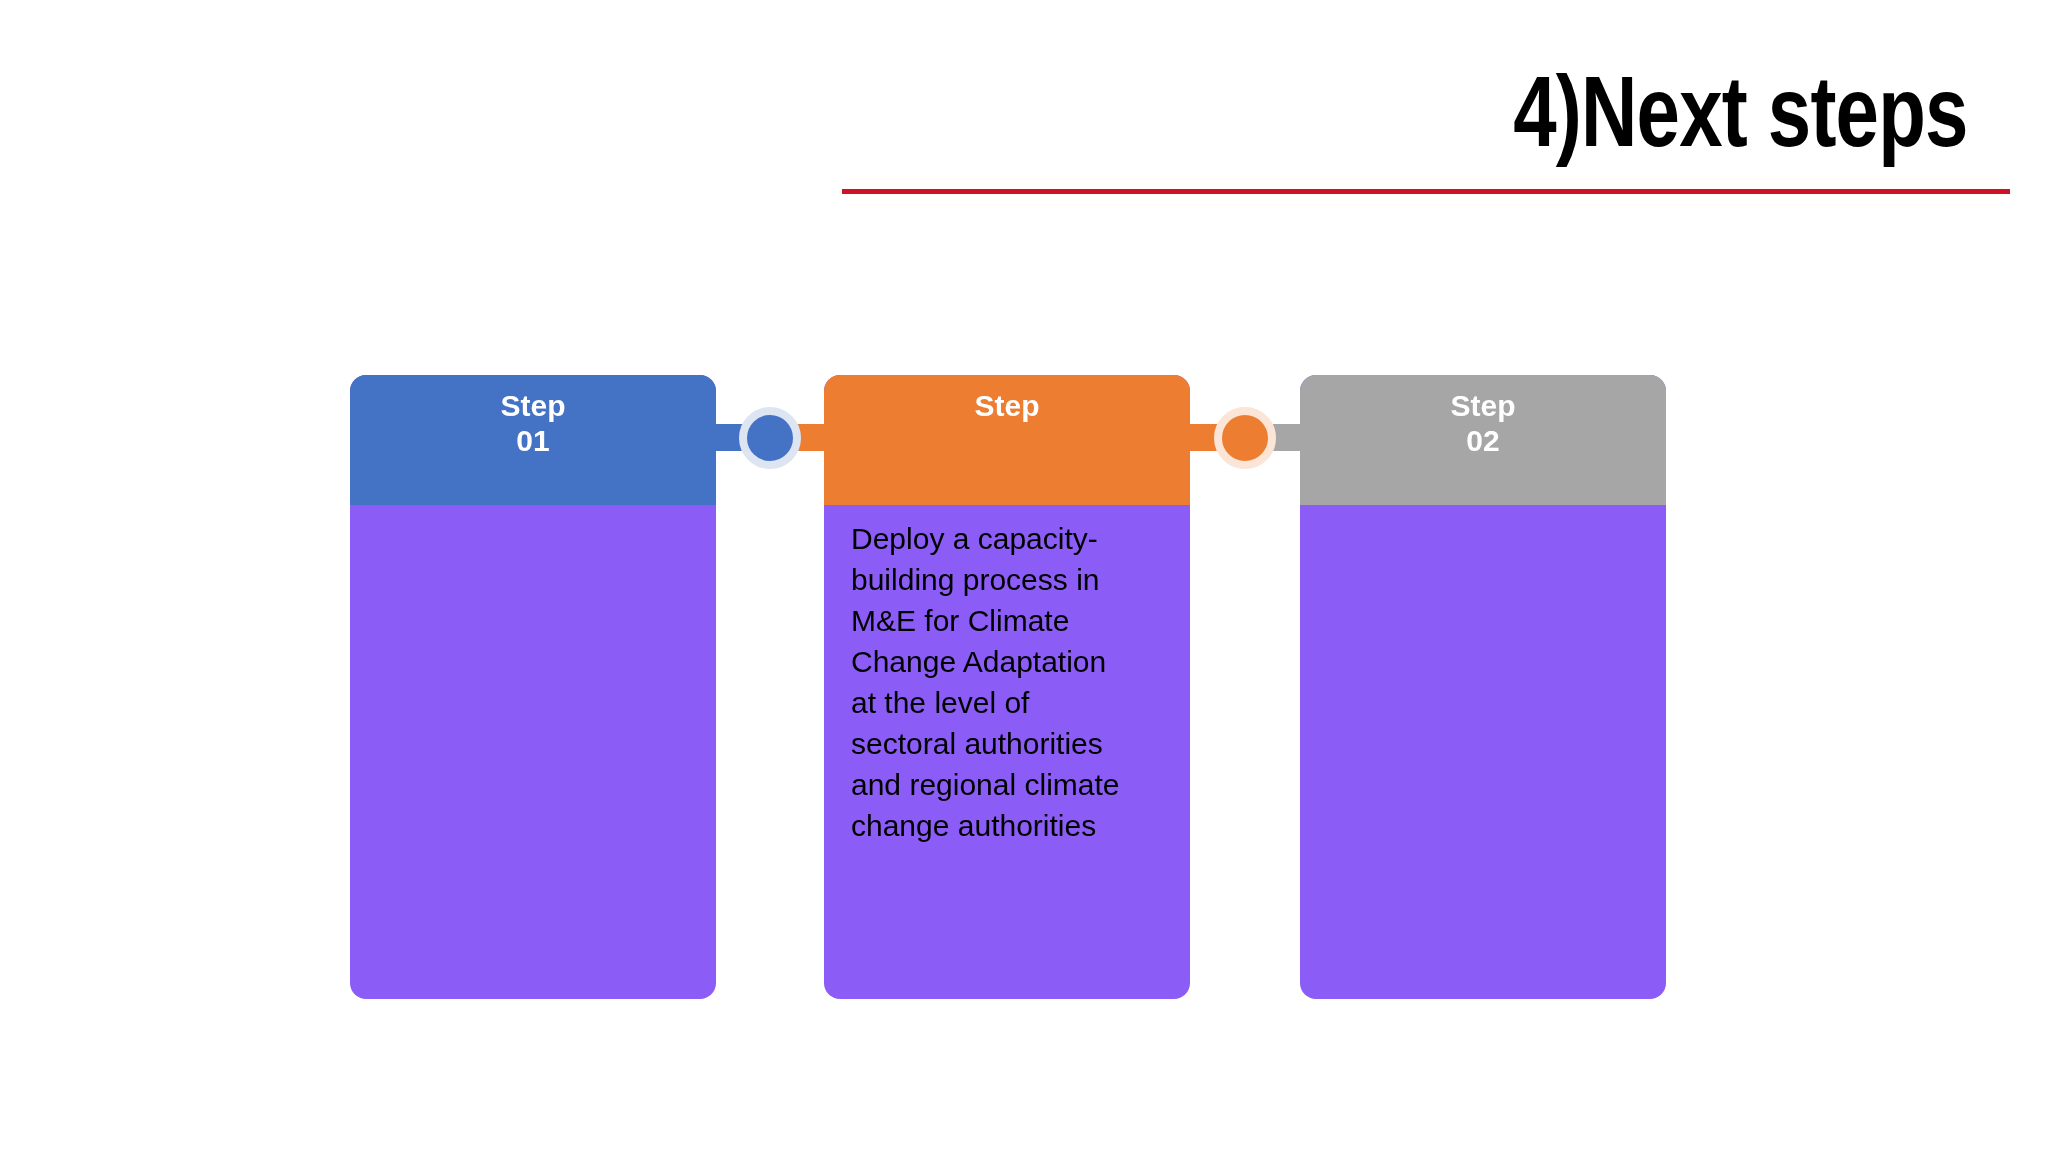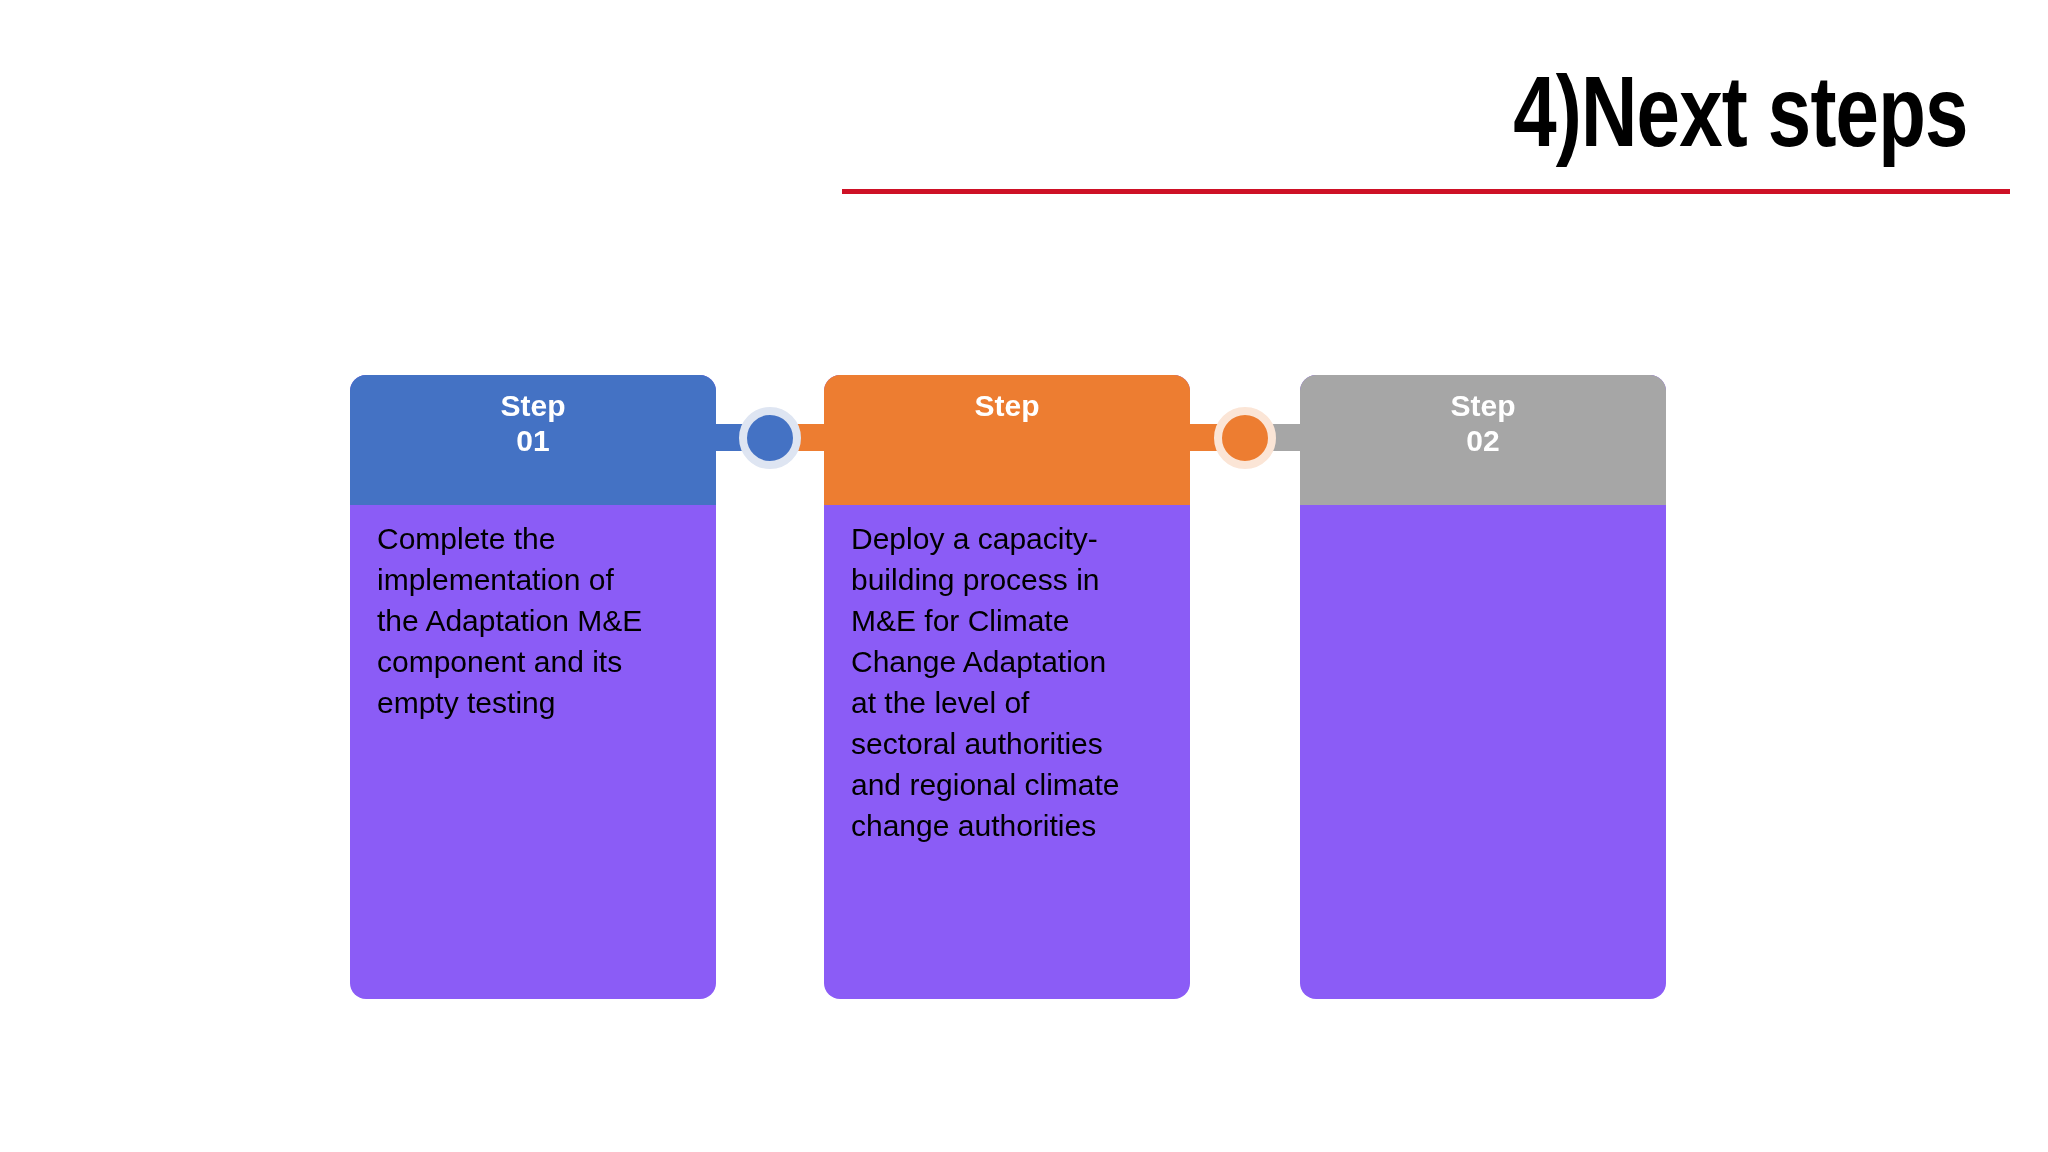--- a/index.html
+++ b/index.html
@@ -62,25 +62,20 @@
 <div class="slide">
 
   <h1 class="title">4)Next steps</h1>
   <div class="accent-line" style="background-color: rgb(206, 17, 38);"></div>
 
   <div class="card card1">
     <div class="card-header" style="background-color: rgb(68, 114, 196);">
       <div class="step-label">Step</div>
       <div class="step-number">01</div>
     </div>
-    <div class="card-body">Complete the
-implementation of
-the Adaptation M&amp;E
-component and its
-empty testing</div>
   </div>
 
   <div class="connector connector1">
     <div class="bar bar-left" style="background-color: rgb(68, 114, 196);"></div>
     <div class="bar bar-right" style="background-color: rgb(237, 125, 49);"></div>
     <div class="dot" style="background-color: rgb(68, 114, 196); border-color: rgb(222, 229, 242);"></div>
   </div>
 
   <div class="card card2">
     <div class="card-header" style="background-color: rgb(237, 125, 49);">

